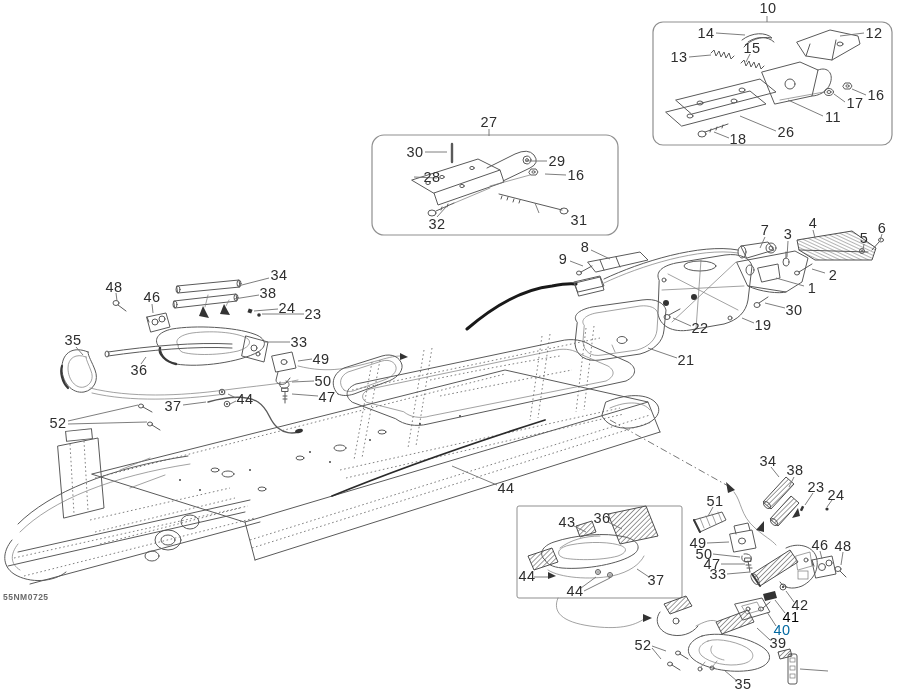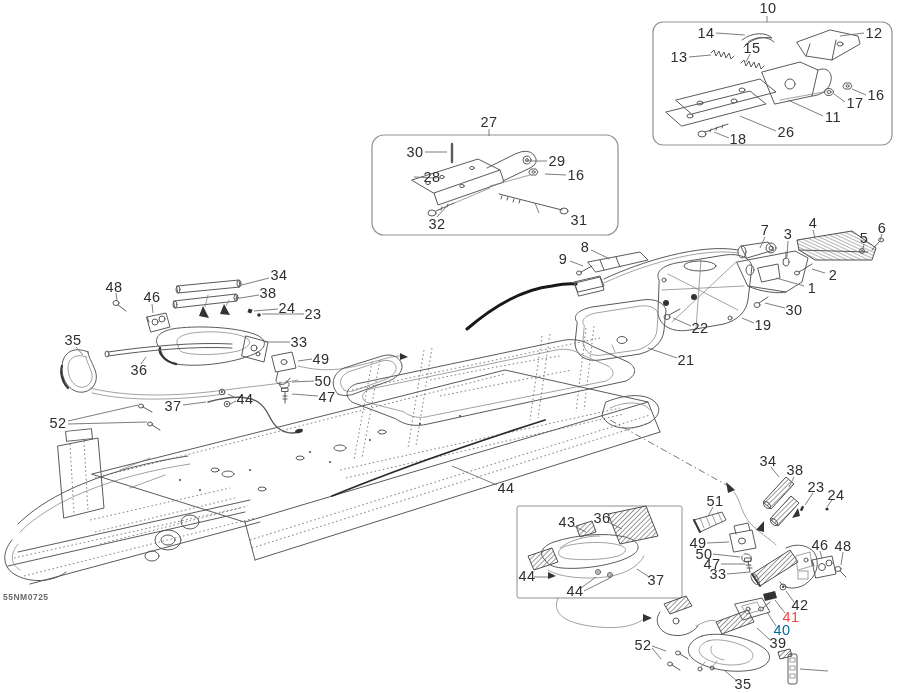--- a/index.html
+++ b/index.html
@@ -593,21 +593,21 @@
       <div class="callout" style="left: 816px; top: 487px; color: rgb(46, 46, 46);">23</div>
       <div class="callout" style="left: 836px; top: 495px; color: rgb(46, 46, 46);">24</div>
       <div class="callout" style="left: 715px; top: 501px; color: rgb(46, 46, 46);">51</div>
       <div class="callout" style="left: 698px; top: 543px; color: rgb(46, 46, 46);">49</div>
       <div class="callout" style="left: 704px; top: 554px; color: rgb(46, 46, 46);">50</div>
       <div class="callout" style="left: 712px; top: 564px; color: rgb(46, 46, 46);">47</div>
       <div class="callout" style="left: 718px; top: 574px; color: rgb(46, 46, 46);">33</div>
       <div class="callout" style="left: 820px; top: 545px; color: rgb(46, 46, 46);">46</div>
       <div class="callout" style="left: 843px; top: 546px; color: rgb(46, 46, 46);">48</div>
       <div class="callout" style="left: 800px; top: 605px; color: rgb(46, 46, 46);">42</div>
-      <div class="callout" style="left: 791px; top: 617px; color: #ef4444; text-align: center;">41</div>
+      <div class="callout" style="left: 791px; top: 617px; color: #000000; text-align: center;">41</div>
       <div class="callout" style="left: 782px; top: 630px; color: #0369a1;">40</div>
       <div class="callout" style="left: 778px; top: 643px; color: rgb(46, 46, 46);">39</div>
       <div class="callout" style="left: 643px; top: 645px; color: rgb(46, 46, 46);">52</div>
       <div class="callout" style="left: 743px; top: 684px; color: rgb(46, 46, 46);">35</div>
       <div class="callout" style="left: 838px; top: 671px; color: rgb(46, 46, 46); margin-top: 28px;">45</div>
     </div>
 
   <div class="part-code">55NM0725</div>
 </div>
 

